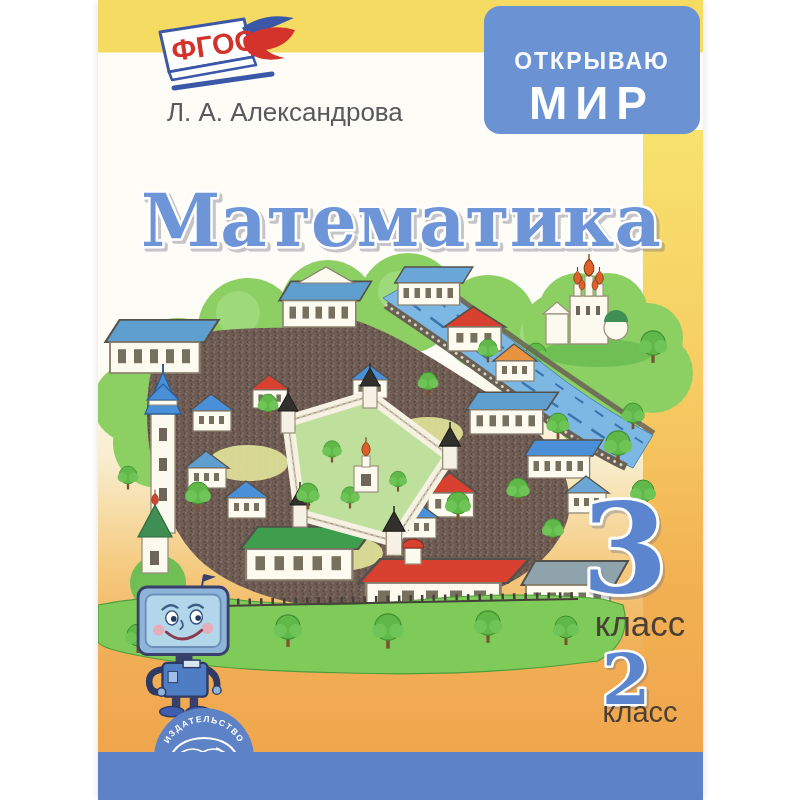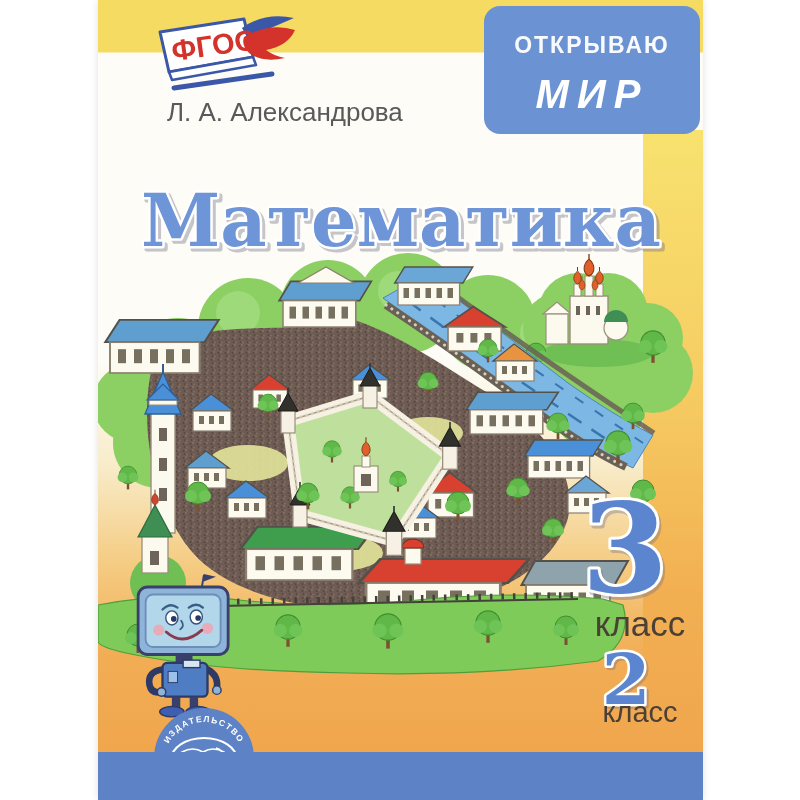--- a/index.html
+++ b/index.html
@@ -5,23 +5,23 @@
   html,body{margin:0;padding:0;}
   body{width:800px;height:800px;background:#ffffff;font-family:"Liberation Sans",sans-serif;}
   .page{position:relative;width:800px;height:800px;background:#ffffff;overflow:hidden;}
   .book{position:absolute;left:98px;top:0;width:605px;height:800px;
         background:linear-gradient(180deg,#f6db63 0,#f6db63 52px,#fdfcf6 53px,#fdfcf6 45%,#f8ecca 58%,#f5cd85 70%,#f1ad55 82%,#f0a64d 94%,#f0a64d 100%);
         box-shadow:0 0 8px rgba(0,0,0,.12);}
   .right-band{position:absolute;left:545px;top:130px;width:60px;height:622px;
         background:linear-gradient(180deg,#f8e26e 0%,#f6cd63 40%,#f2af52 75%,#f0a64d 100%);}
   .bottom-band{position:absolute;left:0;top:752px;width:605px;height:48px;background:#5d83c6;}
   .series-badge{position:absolute;top:6px;right:3px;width:216px;height:128px;background:#6b92d3;
-        border-radius:16px;color:#ffffff;text-align:center;box-sizing:border-box;padding-top:26px;}
+        border-radius:16px;color:#ffffff;text-align:center;box-sizing:border-box;padding-top:42px;}
   .series-line1{font-size:23px;letter-spacing:2px;font-weight:bold;opacity:.96;}
-  .series-line2{font-size:40px;font-weight:bold;letter-spacing:8px;margin-top:13px;font-style:italic;}
+  .series-line2{font-size:46px;font-weight:bold;letter-spacing:8px;margin-top:1px;}
   .authors{position:absolute;left:40px;top:96px;color:#58595b;font-size:26px;line-height:32px;margin-left:29px;}
   .title-svg{position:absolute;left:18px;top:174px;}
   .fgos{position:absolute;left:46px;top:12px;}
   .illu{position:absolute;left:0px;top:253px;}
   .grade-num{position:absolute;left:452px;top:478px;}
   .grade-label{position:absolute;left:462px;top:604px;width:160px;text-align:center;
         color:#4b4036;font-size:35px;}
   .part-num{position:absolute;left:478px;top:640px;}
   .part-label{position:absolute;left:462px;top:696px;width:160px;text-align:center;
         color:#4b4036;font-size:29px;}

